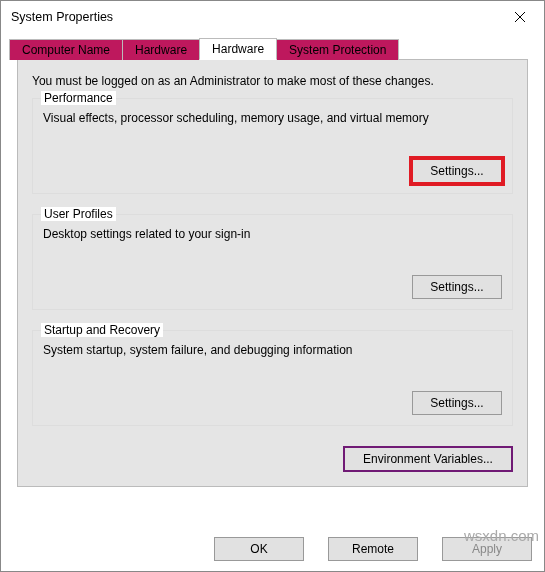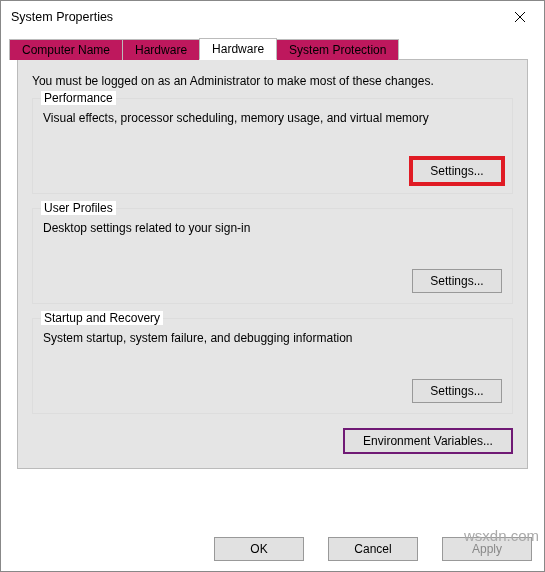--- a/index.html
+++ b/index.html
@@ -37,21 +37,21 @@
       border: 1px solid #bbb;
       background: #e5e5e5;
       padding: 14px 14px 14px 14px;
       margin: 0 8px 0 8px;
       flex: 0 0 auto;
     }
     .admin-note { margin-bottom: 10px; }
     .groupbox {
       border: 1px solid #ddd;
       padding: 12px 10px 10px 10px;
-      margin-bottom: 14px;
+      margin-bottom: 20px;
       position: relative;
     }
     .groupbox-legend {
       position: absolute;
       top: -8px;
       left: 8px;
       background: #fff;
       padding: 0 3px;
       font-size: 12px;
     }
@@ -147,19 +147,19 @@
 
       <div class="env-row">
         <div class="env-btn">Environment Variables...</div>
       </div>
 
     </div>
   </div>
 
   <div class="dialog-buttons">
     <div class="btn">OK</div>
-    <div class="btn">Cancel</div>
+    <div class="btn">Remote</div>
     <div class="btn disabled">Apply</div>
   </div>
 
   <div class="watermark">wsxdn.com</div>
 
 </div>
 
 </body></html>

